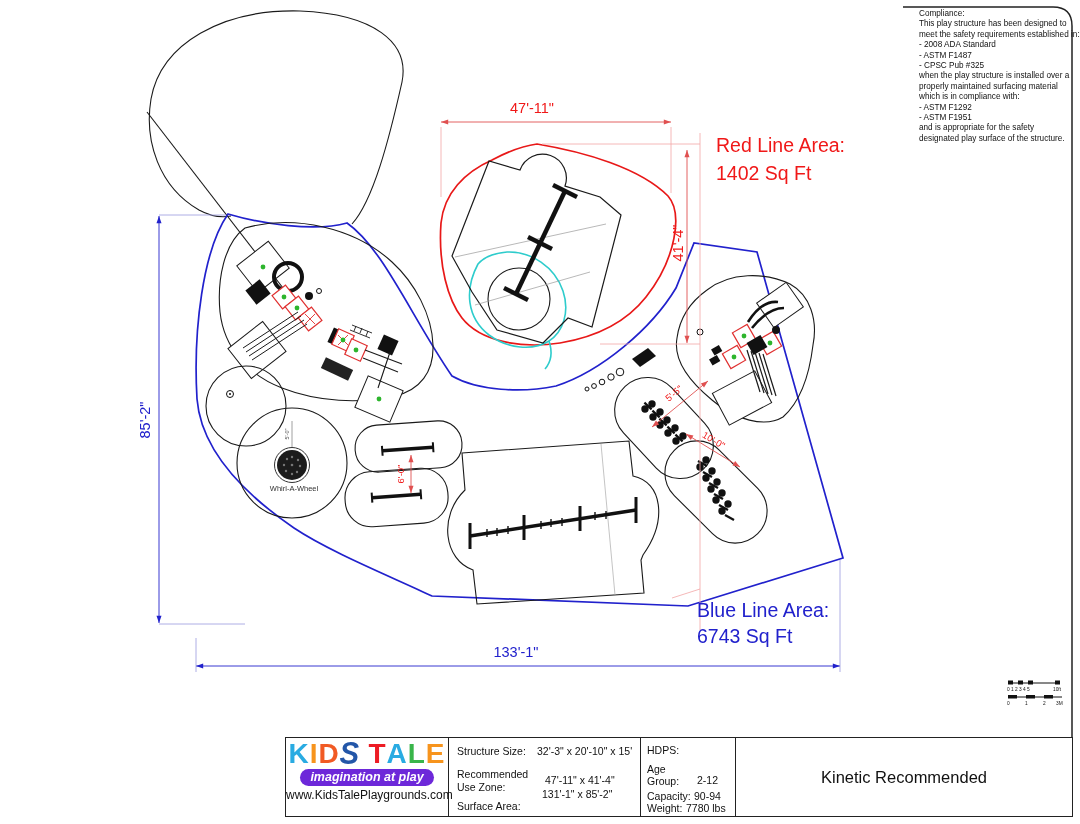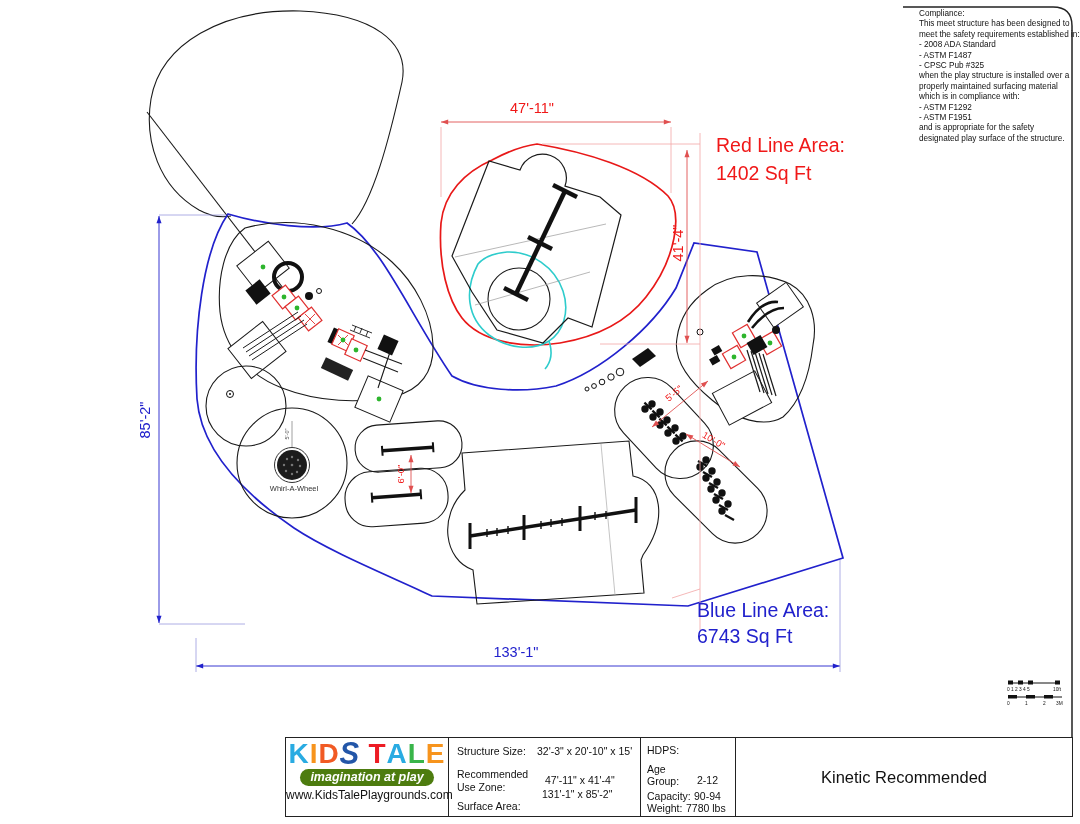--- a/index.html
+++ b/index.html
@@ -21,21 +21,21 @@
   .r2{height:23px;border-bottom:1px solid #222;}
   .r3{flex:1;}
   .lab{font-size:11px;}
   .dn-lines{font-size:7.5px;line-height:8.2px;}
   .val{font-size:11px;}
   .tb-logo{width:163px;text-align:center;padding-top:2px;}
   .logo-word{font-size:28px;font-weight:bold;letter-spacing:1px;line-height:27px;}
   .logo-word span{display:inline-block;}
   .logo-word span:nth-child(4){font-style:italic;transform:scale(1.05,1.15);}
   .logo-word span:nth-child(5){margin-left:9px;}
-  .logo-tag{display:inline-block;background:#4d7c0f;color:#fff;font-style:italic;font-weight:bold;
+  .logo-tag{display:inline-block;background:#6d28d9;color:#fff;font-style:italic;font-weight:bold;
             font-size:12.5px;border-radius:9px;padding:0 10px;line-height:17px;margin-top:0px;}
   .logo-url{font-size:12px;font-weight:normal;margin-top:2px;}
   .tb-specs{width:192px;font-size:10.5px;}
   .tb-hdps{width:95px;font-size:10.5px;}
   .tb-company{flex:1;display:flex;align-items:center;justify-content:center;font-size:16.5px;}
 </style>
 </head>
 <body>
 
 <div class="page">
@@ -350,21 +350,21 @@
     <rect x="1044" y="695" width="9" height="3.5" fill="#111"></rect>
     <text x="1007" y="705" font-size="4.8" fill="#111">0</text>
     <text x="1025" y="705" font-size="4.8" fill="#111">1</text>
     <text x="1043" y="705" font-size="4.8" fill="#111">2</text>
     <text x="1056" y="705" font-size="4.8" fill="#111">3M</text>
   </g>
 </svg>
 
 <div class="compliance">
       <div>Compliance:</div>
-      <div>This meet structure has been designed to</div>
+      <div>This play structure has been designed to</div>
       <div>meet the safety requirements established in:</div>
       <div>- 2008 ADA Standard</div>
       <div>- ASTM F1487</div>
       <div>- CPSC Pub #325</div>
       <div>when the play structure is installed over a</div>
       <div>properly maintained surfacing material</div>
       <div>which is in compliance with:</div>
       <div>- ASTM F1292</div>
       <div>- ASTM F1951</div>
       <div>and is appropriate for the safety</div>

